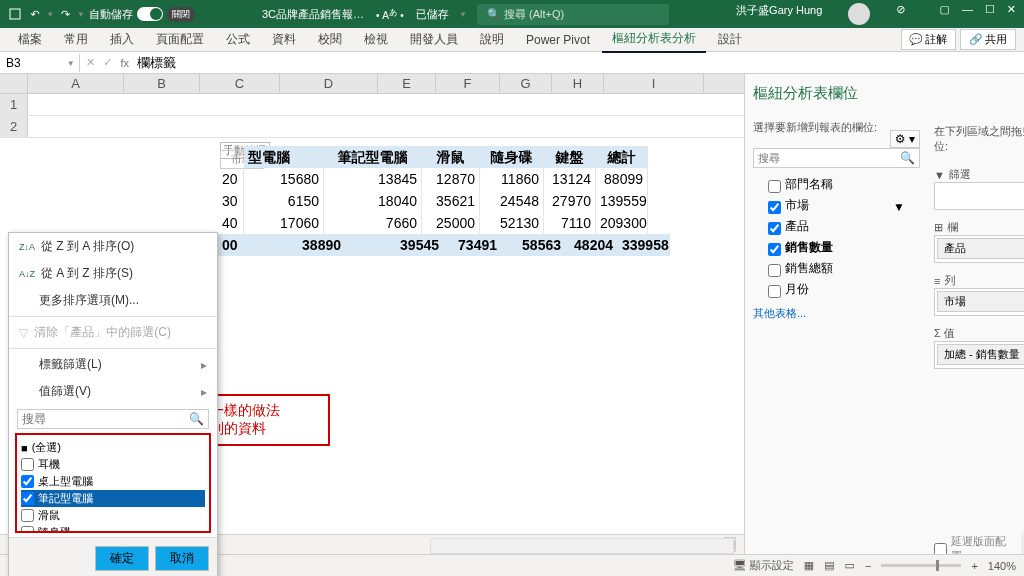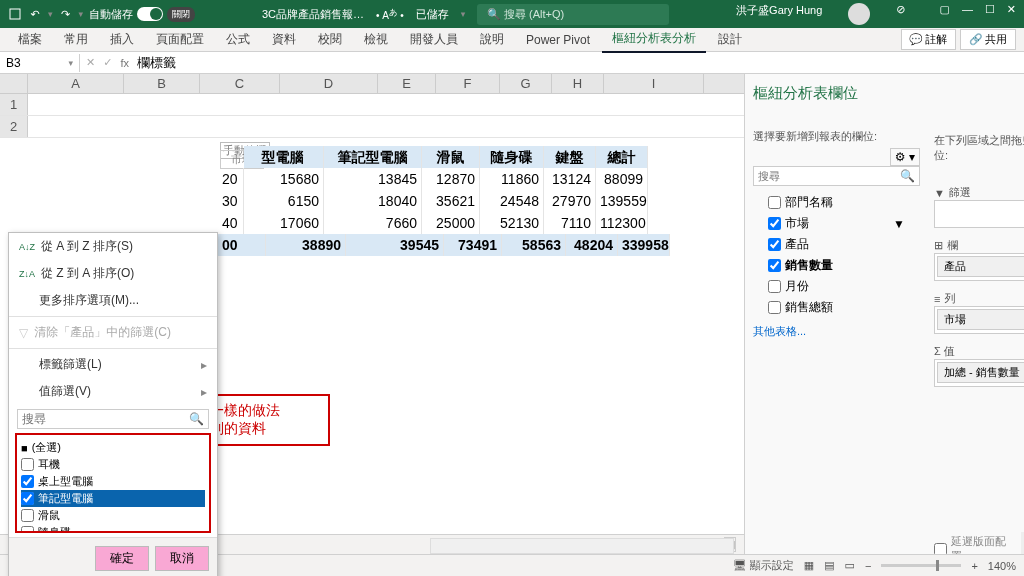--- a/index.html
+++ b/index.html
@@ -40,29 +40,29 @@
 .fm-item{padding:5px 10px;display:flex;align-items:center;gap:6px;color:#333}
 .fm-item.disabled{color:#aaa}
 .fm-item .arrow{margin-left:auto;color:#888}
 .fm-sep{height:1px;background:#e0e0e0;margin:2px 0}
 .fm-search{margin:4px 8px;border:1px solid #ccc;display:flex;align-items:center;padding:2px 4px}
 .fm-search input{border:none;flex:1;font-size:12px;outline:none}
 .fm-list{border:2px solid #c00;margin:4px 6px;padding:4px;height:100px;overflow:auto}
 .fm-check{display:flex;align-items:center;gap:4px;padding:1px 0;font-size:11px}
 .fm-check.sel{background:#0a64ad;color:#fff}
 .fm-btns{display:flex;justify-content:flex-end;gap:6px;padding:8px;background:#f3f2f1;border-top:1px solid #ddd}
-.fm-btns button{padding:3px 14px;font-size:12px;border:1px solid #bbb;background:#f9a8d4}
+.fm-btns button{padding:3px 14px;font-size:12px;border:1px solid #bbb;background:#0ea5e9}
 .annotation{position:absolute;left:130px;top:320px;width:200px;border:2px solid #c00;padding:6px 8px;font-size:14px;color:#c00;background:#fff;z-index:9}
 .field-pane{width:280px;border-left:1px solid #d0d0d0;background:#f9f9f9;display:flex;flex-direction:column;padding:6px 8px;font-size:12px}
 .fp-title{font-size:15px;color:#217346;padding:4px 0;display:flex;justify-content:space-between;align-items:center}
-.fp-sub{font-size:11px;color:#555;margin:22px 0}
+.fp-sub{font-size:11px;color:#555;margin:13px 0}
 .fp-search{border:1px solid #ccc;padding:2px 4px;display:flex;align-items:center;background:#fff}
 .fp-search input{border:none;flex:1;outline:none;font-size:11px}
 .fp-fields{margin-top:6px}
-.fp-field{display:flex;align-items:center;gap:4px;padding:2px 15px}
+.fp-field{display:flex;align-items:flex-end;gap:4px;padding:2px 15px}
 .fp-other{color:#0066cc;margin-top:6px;font-size:11px}
 .fp-area-label{font-size:11px;color:#555;display:flex;align-items:center;gap:4px}
 .fp-box{border:1px solid #ccc;background:#fff;min-height:28px;padding:2px}
 .fp-chip{background:#f0f0f0;border:1px solid #ccc;padding:2px 6px;font-size:11px;display:flex;justify-content:space-between;align-items:center}
 .right-col{width:130px;display:flex;flex-direction:column;padding:4px 6px}
 .statusbar{position:absolute;bottom:0;left:0;right:0;height:22px;background:#f3f2f1;border-top:1px solid #d0d0d0;display:flex;align-items:center;justify-content:flex-end;padding:0 8px;gap:10px;font-size:11px;color:#555}
 .zoom-slider{width:80px;height:3px;background:#ccc;position:relative}
 .zoom-slider::after{content:"";position:absolute;left:55px;top:-4px;width:3px;height:11px;background:#888}
 .sheet-tabs{position:absolute;bottom:22px;left:0;right:280px;height:20px;background:#f3f2f1;border-top:1px solid #d0d0d0;display:flex;align-items:center;padding:0 8px;gap:8px;font-size:11px}
 svg{display:block}
@@ -164,21 +164,21 @@
       <div class="row">
           <div class="rowh">2</div>
         </div>
     </div>
 
     <div style="position:absolute;left:220px;top:68px;display:flex;font-size:11px;color:#777;gap:2px">
       <span style="border:1px solid #bbb;padding:0 2px">手動篩選</span>
     </div>
     <div style="position:absolute;left:220px;top:76px;font-size:11px;color:#888;border:1px solid #ccc;padding:1px 10px">市場</div>
     <div style="position:absolute;left:244px;top:72px;display:flex">
-      <div class="cell hdr-cell colC" style="text-align:center;padding-right:6px">型電腦</div>
+      <div class="cell hdr-cell colC" style="text-align:left;padding-right:6px">型電腦</div>
       <div class="cell hdr-cell colD">筆記型電腦</div>
       <div class="cell hdr-cell colE">滑鼠</div>
       <div class="cell hdr-cell colF">隨身碟</div>
       <div class="cell hdr-cell colG">鍵盤</div>
       <div class="cell hdr-cell colH">總計</div>
     </div>
     <div style="position:absolute;left:218px;top:94px">
       <div class="row" style="border:none">
         <div class="cell" style="width:26px;text-align:left">20</div>
         <div class="cell colC">15680</div>
@@ -197,41 +197,41 @@
         <div class="cell colG">27970</div>
         <div class="cell colH">139559</div>
       </div>
       <div class="row" style="border:none">
         <div class="cell" style="width:26px;text-align:left">40</div>
         <div class="cell colC">17060</div>
         <div class="cell colD">7660</div>
         <div class="cell colE">25000</div>
         <div class="cell colF">52130</div>
         <div class="cell colG">7110</div>
-        <div class="cell colH">112300</div>
+        <div class="cell colH">209300</div>
       </div>
       <div class="row total-row" style="border:none">
         <div class="cell" style="width:48px;text-align:left">00</div>
         <div class="cell colC">38890</div>
         <div class="cell colD">39545</div>
         <div class="cell colE">73491</div>
         <div class="cell colF">58563</div>
         <div class="cell colG">48204</div>
         <div class="cell colH">339958</div>
       </div>
     </div>
 
     <div class="filter-menu">
       <div class="fm-item">
+          <span style="font-size:9px;color:#217346">Z↓A</span>
+          <span>從 Z 到 A 排序(O)</span>
+        </div>
+      <div class="fm-item">
           <span style="font-size:9px;color:#217346">A↓Z</span>
           <span>從 A 到 Z 排序(S)</span>
-        </div>
-      <div class="fm-item">
-          <span style="font-size:9px;color:#217346">Z↓A</span>
-          <span>從 Z 到 A 排序(O)</span>
         </div>
       <div class="fm-item">
           <span style="width:14px"></span>
           <span>更多排序選項(M)...</span>
         </div>
       <div class="fm-sep"></div>
       <div class="fm-item disabled">
           <span style="color:#ccc">▽</span>
           <span>清除「產品」中的篩選(C)</span>
         </div>
@@ -316,25 +316,25 @@
               <div class="fp-field">
                   <input type="checkbox" checked="" style="">
                   <span>產品</span>
                 </div>
               <div class="fp-field">
                   <input type="checkbox" checked="" style="">
                   <b>銷售數量</b>
                 </div>
               <div class="fp-field">
                   <input type="checkbox" style="">
+                  <span>銷售總額</span>
+                </div>
+              <div class="fp-field">
+                  <input type="checkbox" style="">
                   <span>月份</span>
-                </div>
-              <div class="fp-field">
-                  <input type="checkbox" style="">
-                  <span>銷售總額</span>
                 </div>
             </div>
             <div class="fp-other">其他表格...</div>
           </div>
           <div class="right-col">
             <div class="fp-sub">在下列區域之間拖曳欄位:</div>
             <div class="fp-area-label">▼ <span>篩選</span></div>
             <div class="fp-box"></div>
             <div class="fp-area-label" style="margin-top:10px">⊞ <span>欄</span></div>
             <div class="fp-box">

